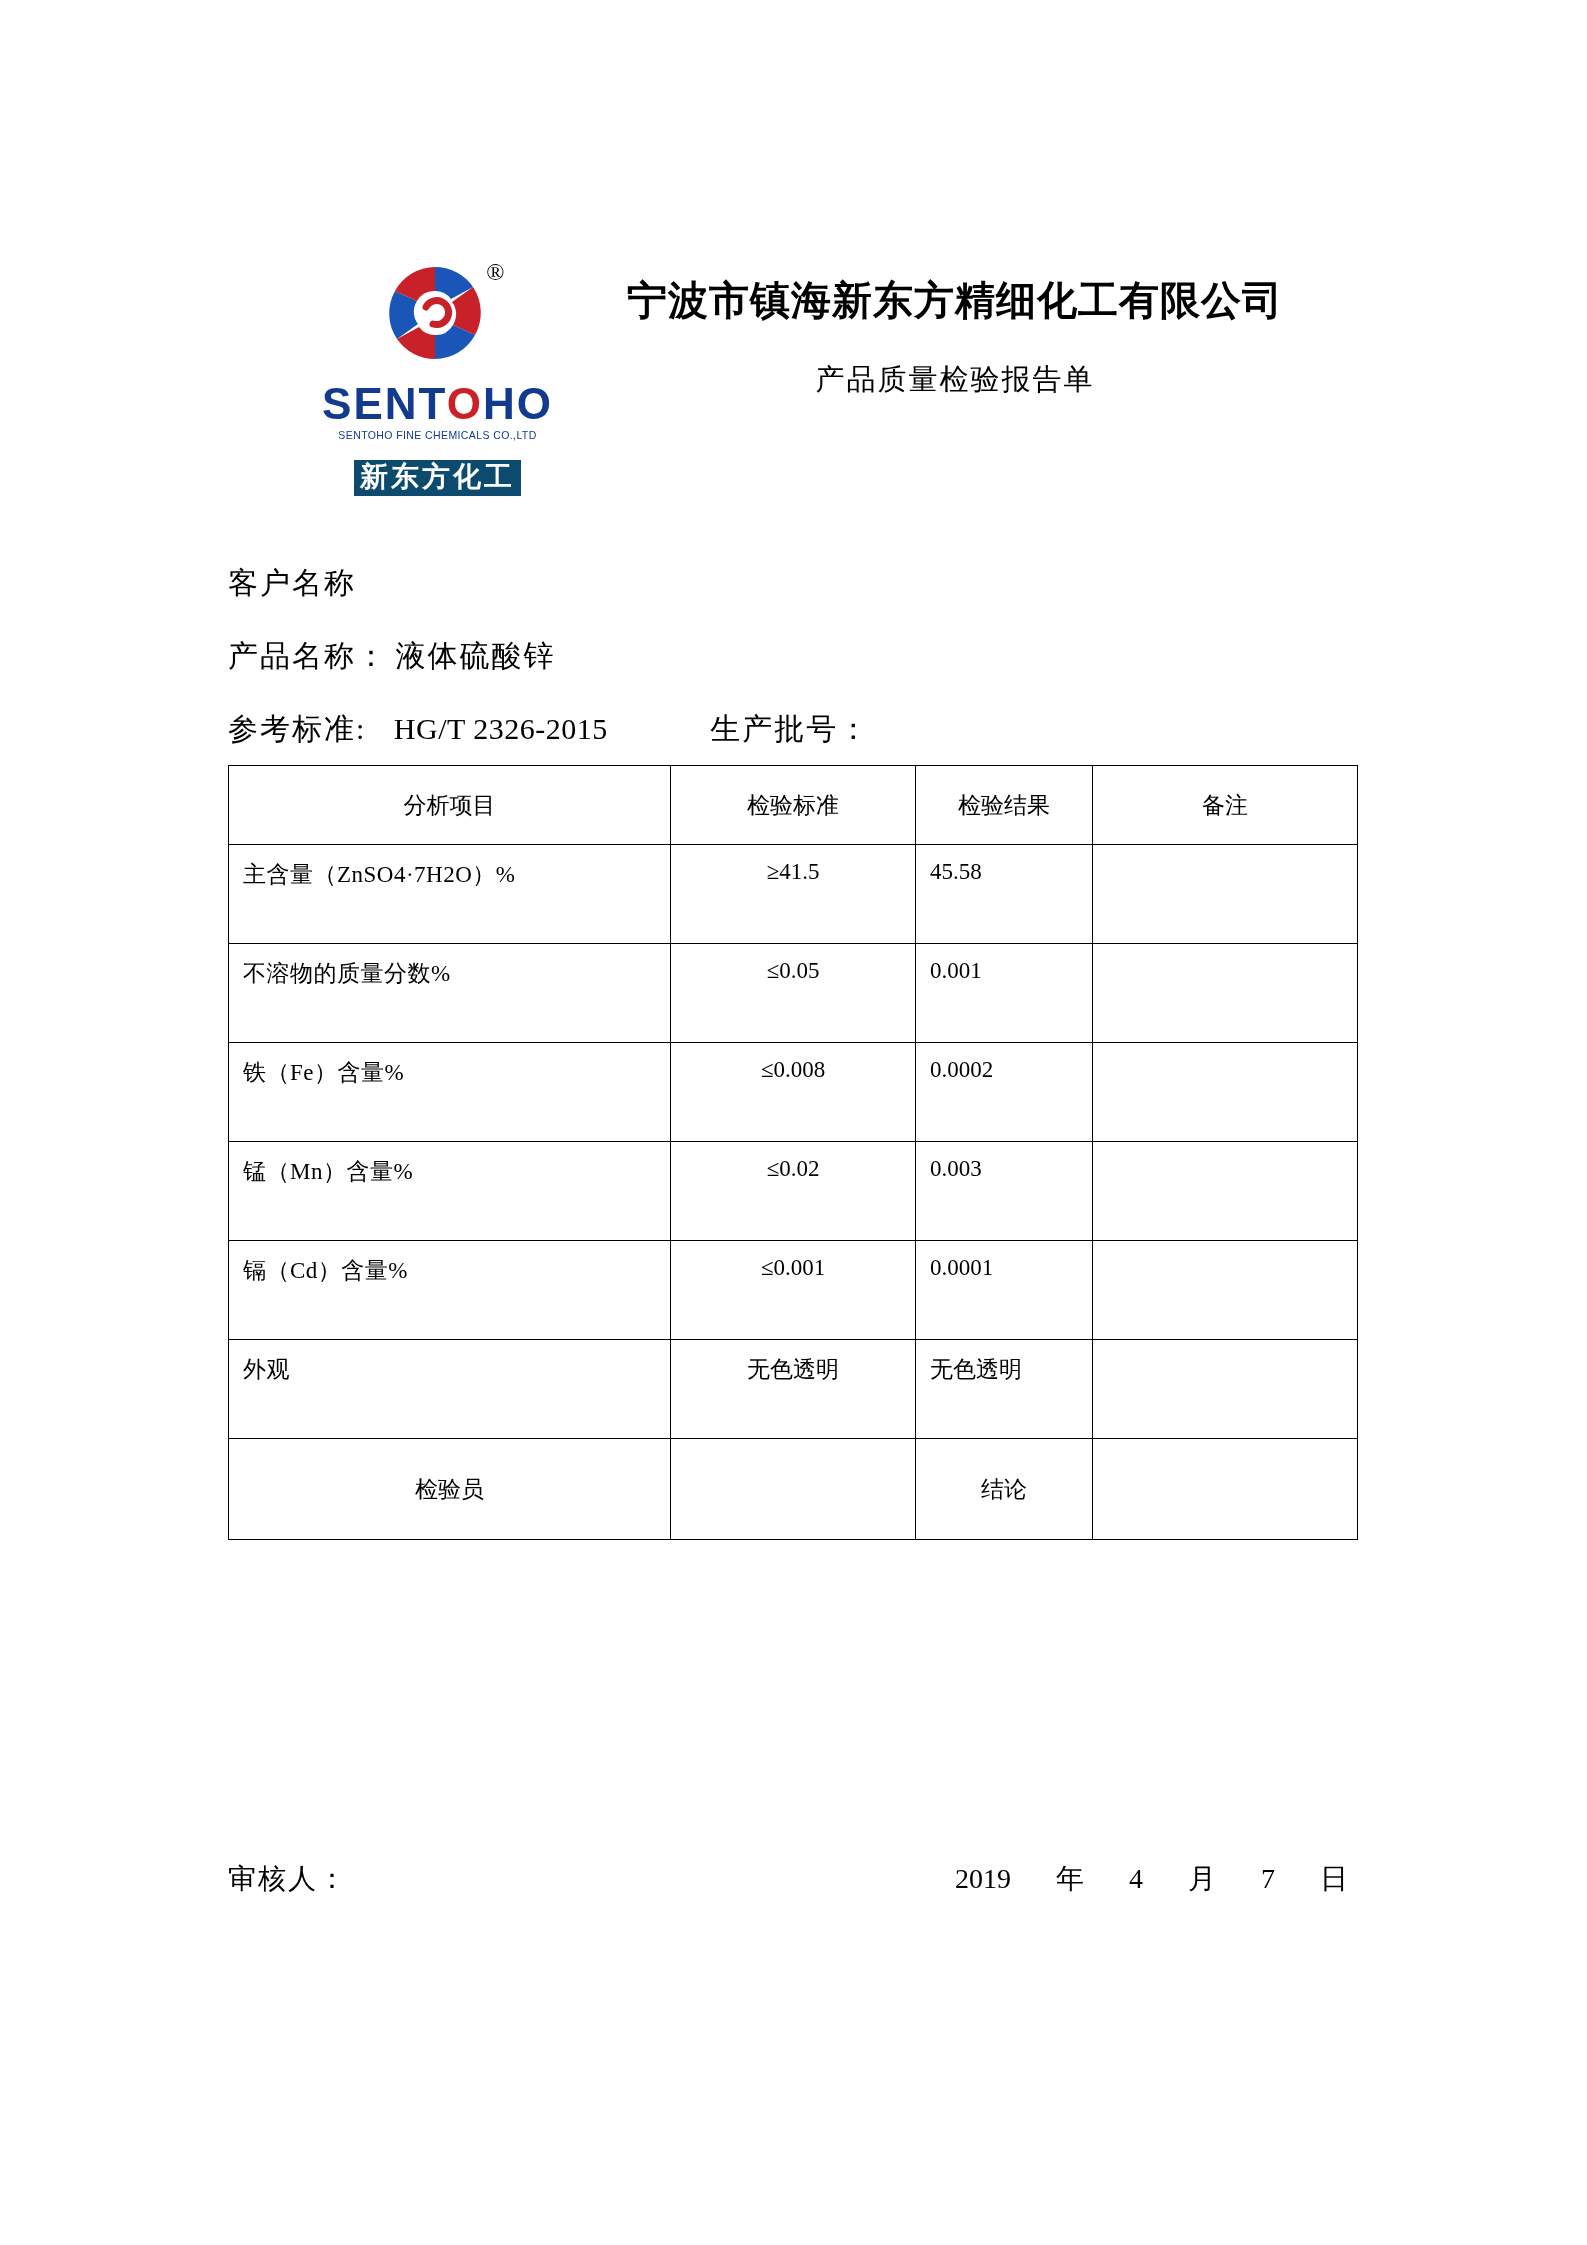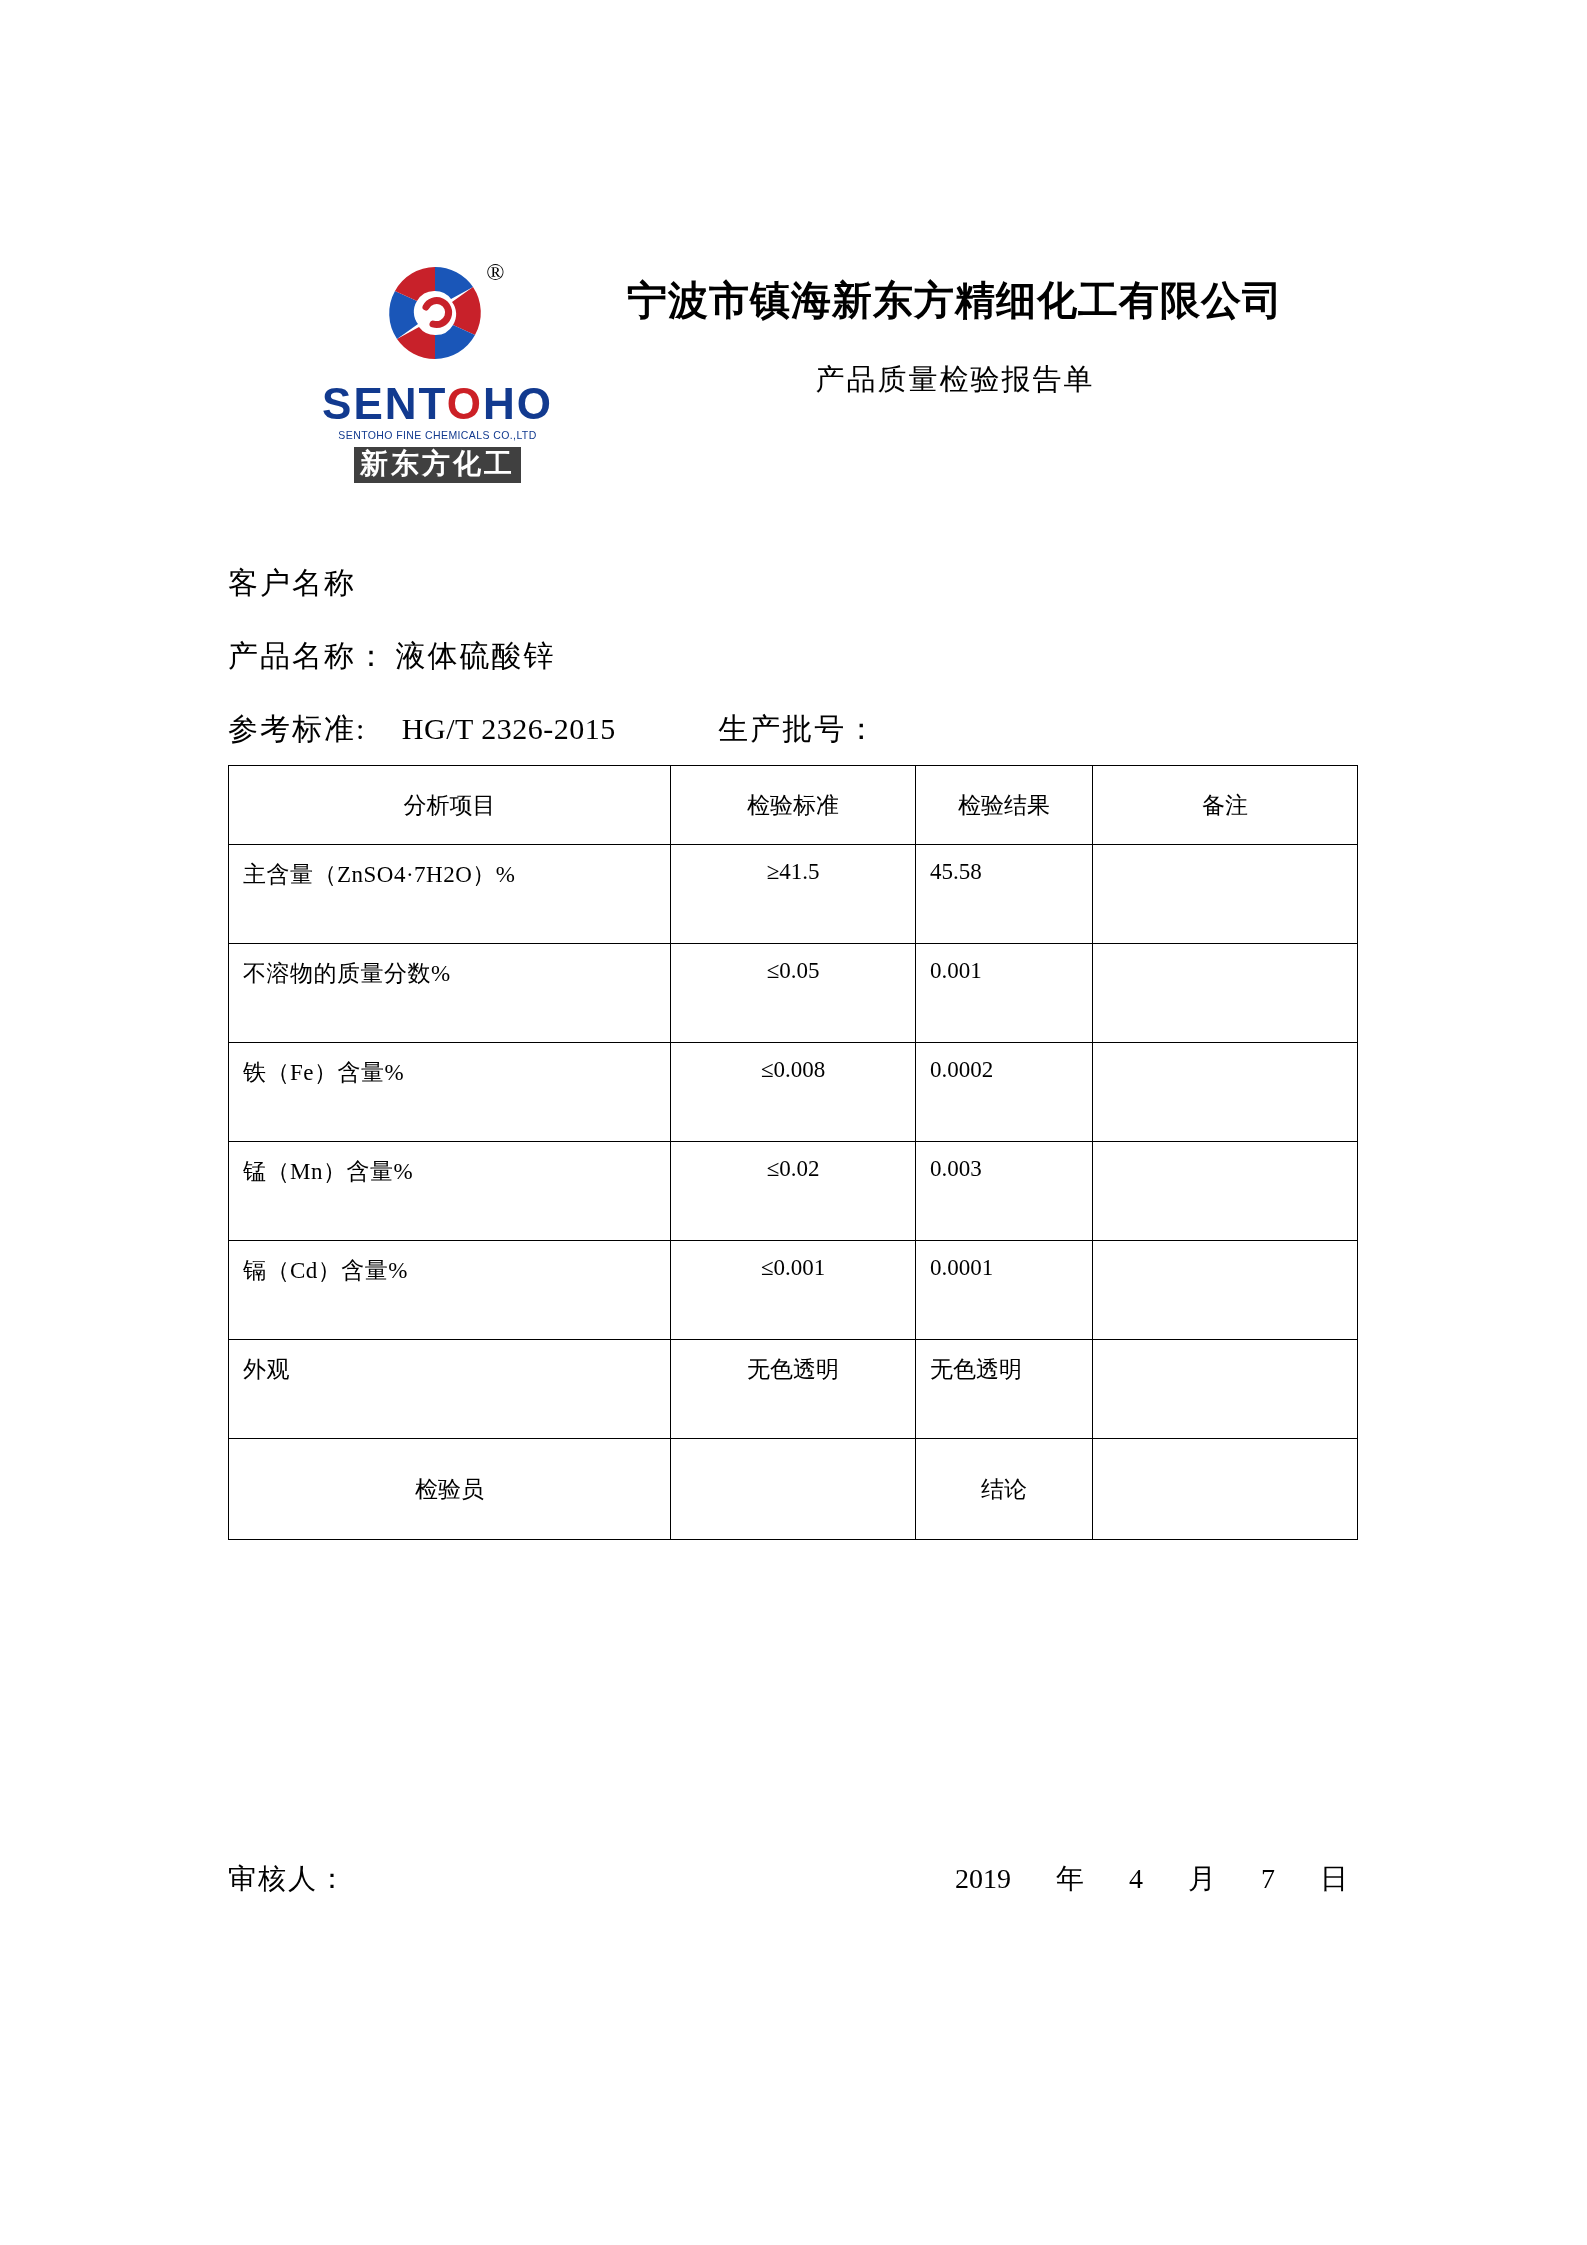--- a/index.html
+++ b/index.html
@@ -62,22 +62,22 @@
   }
   .logo-word .o-red { color: #cc2026; }
   .logo-sub {
     font-family: "Liberation Sans", sans-serif;
     font-size: 10.5px;
     letter-spacing: 0.4px;
     color: #123a8f;
     margin-top: 3px;
   }
   .logo-cn {
-    margin-top: 6px;
-    background: #404040;
+    margin-top: 19px;
+    background: #0c4a6e;
     color: #ffffff;
     font-family: "Liberation Sans", sans-serif;
     font-weight: bold;
     font-size: 28px;
     letter-spacing: 3px;
     padding: 3px 6px 5px 6px;
     display: inline-block;
     line-height: 1;
     text-align: center;
   }
@@ -110,21 +110,21 @@
     width: 1200px;
     font-size: 30px;
     line-height: 1;
   }
   .meta-row { margin-bottom: 43px; white-space: nowrap; }
   .meta-label { letter-spacing: 2px; }
   .meta-value { letter-spacing: 2px; }
   .meta-row.std .ref-std-value {
     font-family: "Liberation Serif", serif;
     letter-spacing: 0.5px;
-    margin-left: 28px;
+    margin-left: 20px;
   }
   .meta-row.std .batch-label {
     margin-left: 95px;
     letter-spacing: 2px;
   }
 
   
   table.report {
     position: absolute;
     left: 228px;

